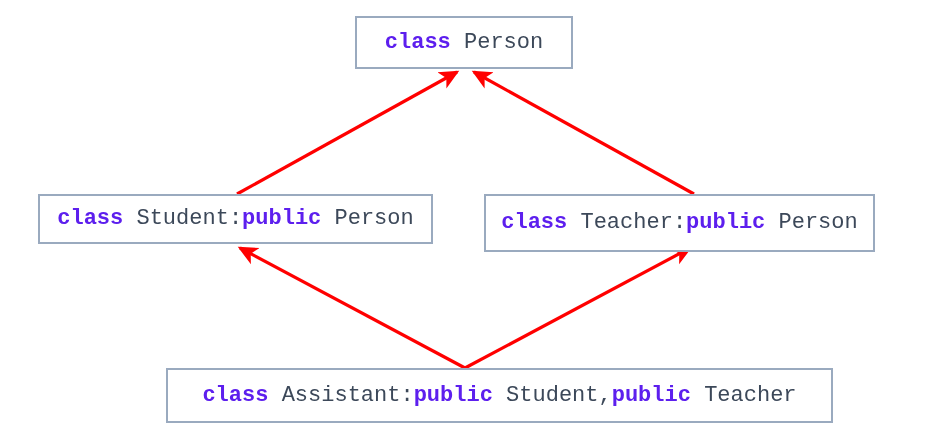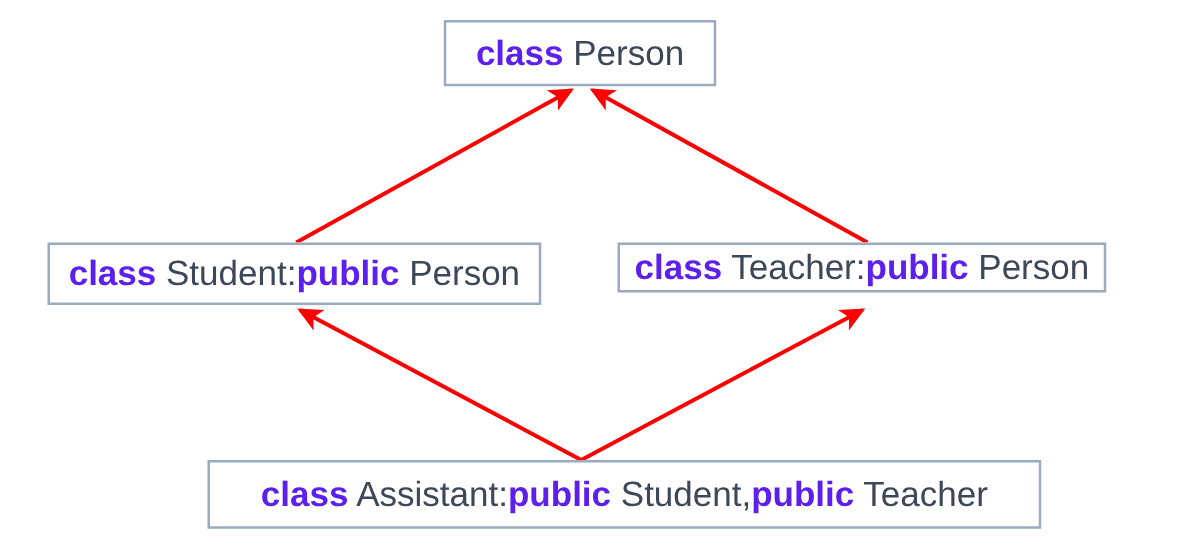--- a/index.html
+++ b/index.html
@@ -27,41 +27,41 @@
     box-sizing: border-box;
     background: #ffffff;
     border: 2px solid #9aaabf;
     display: flex;
     align-items: center;
     justify-content: center;
     z-index: 3;
     white-space: pre;
   }
   .code {
-    font-family: Liberation Sans, sans-serif;
-    font-size: 28px;
+    font-family: Liberation Mono, monospace;
+    font-size: 22px;
     line-height: 1;
     letter-spacing: 0px;
     white-space: pre;
   }
   .kw {
     color: #5d1fee;
     font-weight: bold;
   }
   .id {
     color: #3c4859;
   }
   .punc {
     color: #3c4859;
   }
 
   
   #node-person   { left: 355px; top: 16px;  width: 218px; height: 53px; }
   #node-student  { left: 38px;  top: 194px; width: 395px; height: 50px; }
-  #node-teacher  { left: 494px; top: 194px; width: 391px; height: 40px; }
+  #node-teacher  { left: 484px; top: 194px; width: 391px; height: 58px; }
   #node-assistant{ left: 166px; top: 368px; width: 667px; height: 55px; }
 </style>
 </head>
 <body>
 
 <div id="canvas">
 
   <svg id="edges" viewBox="0 0 948 445" xmlns="http://www.w3.org/2000/svg">
     <defs>
       <marker id="arrowhead" markerWidth="7" markerHeight="7" refX="5.4" refY="3.2" orient="auto" markerUnits="strokeWidth">

